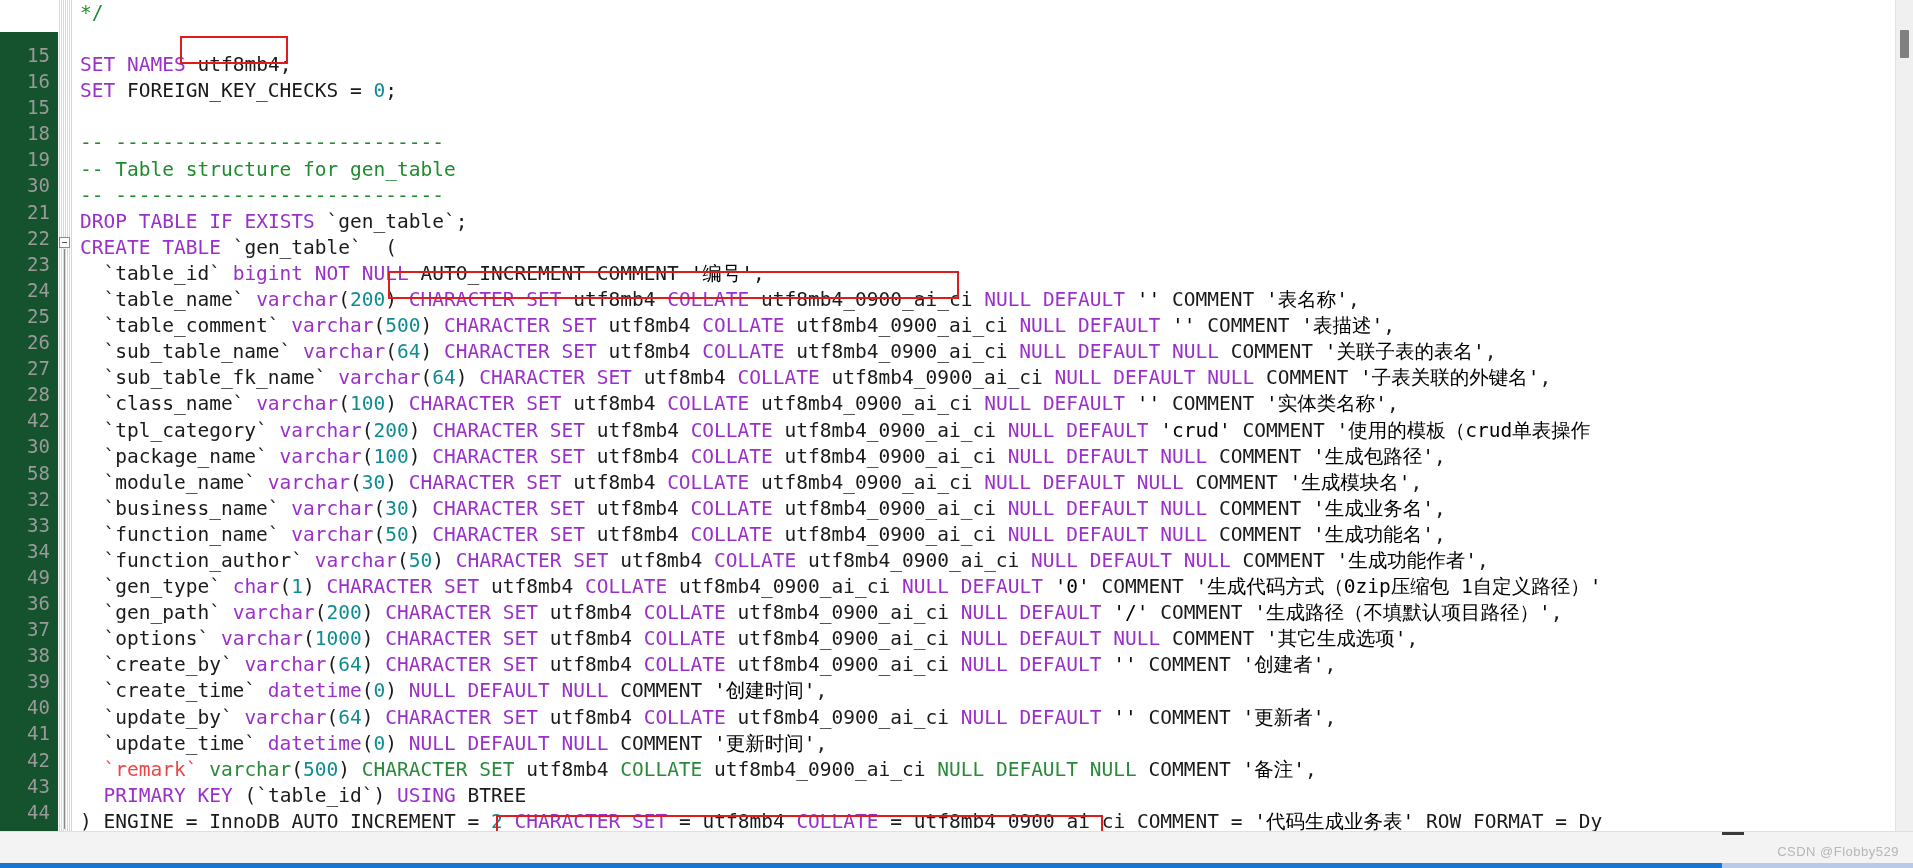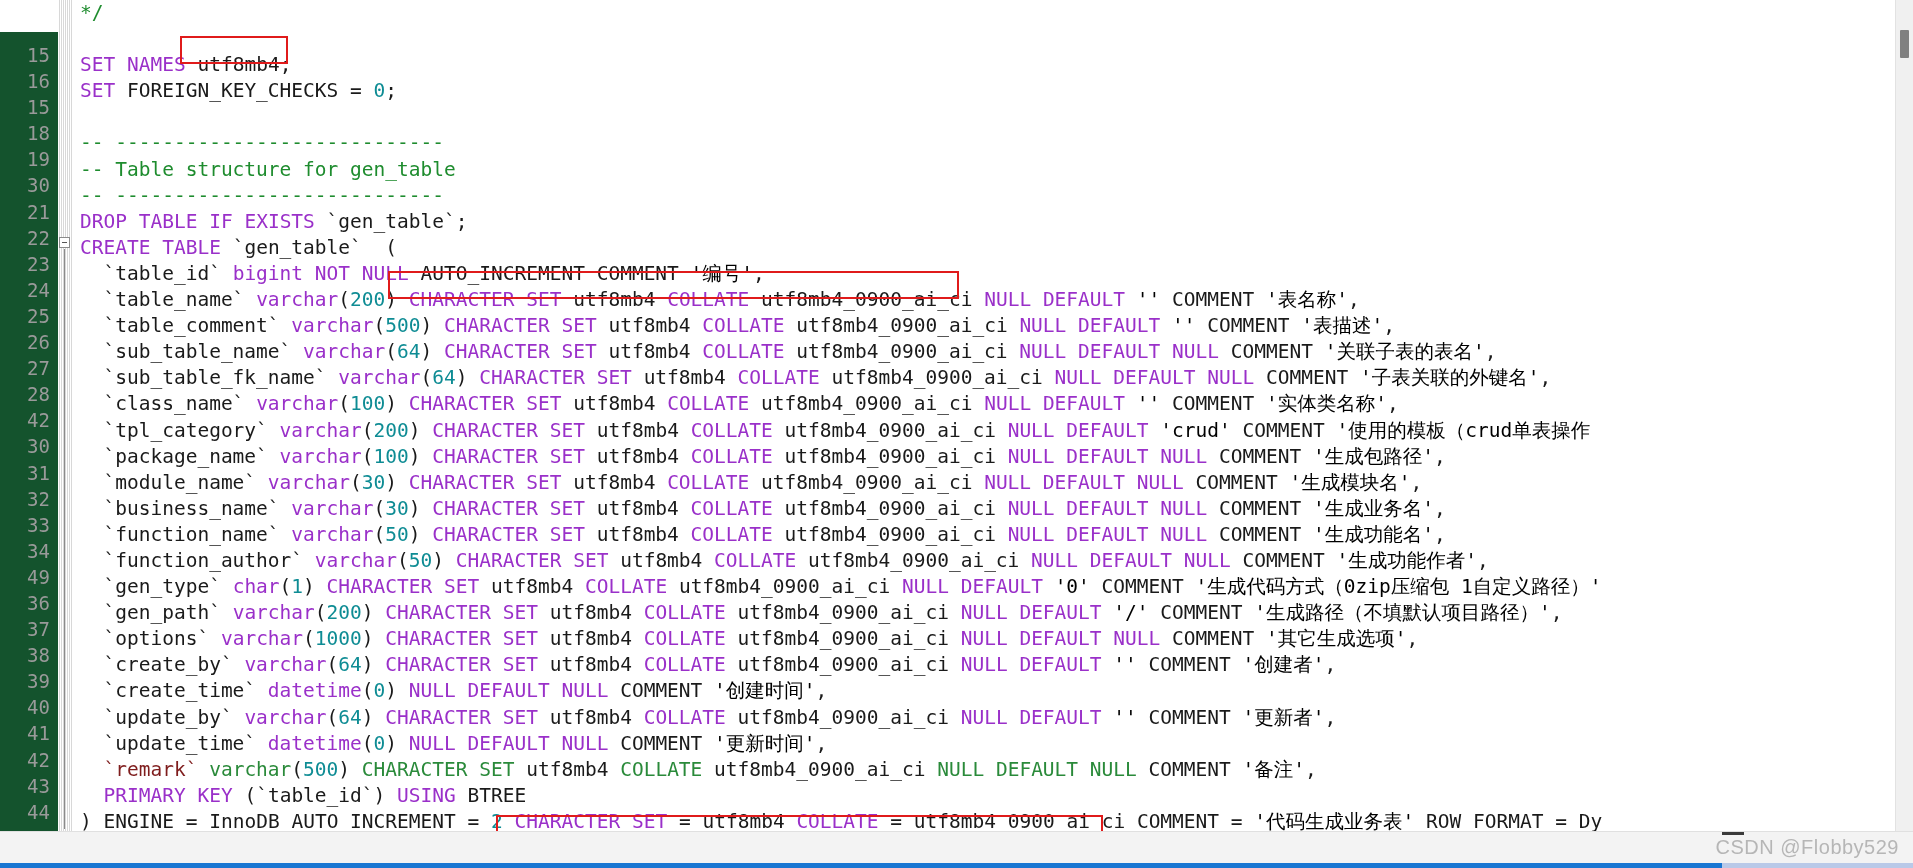--- a/index.html
+++ b/index.html
@@ -98,21 +98,21 @@
     white-space: pre;
     letter-spacing: 0px;
   }
 
   
   .kw      { color: #9a30c9; }
   .plain   { color: #1a1a1a; }
   .num     { color: #0e8c94; }
   .str     { color: #000000; }
   .cmt     { color: #1e8c2e; }
-  .olive   { color: #7f1d1d; }
+  .olive   { color: #ef4444; }
   .green2  { color: #2a8a3a; }
 
   
   .hl {
     position: absolute;
     border: 2px solid #e01b1b;
     box-sizing: border-box;
     pointer-events: none;
     z-index: 5;
   }
@@ -165,21 +165,21 @@
     position: absolute;
     height: 5px;
     bottom: 0;
     background: #b9c9e8;
     z-index: 10;
   }
   .watermark {
     position: absolute;
     right: 14px;
     bottom: 9px;
-    font-size: 20px;
+    font-size: 13px;
     color: #b6b6b6;
     font-family: "Liberation Sans", sans-serif;
     letter-spacing: 0.5px;
     z-index: 11;
   }
   .bottom-tick {
     position: absolute;
     width: 22px;
     height: 3px;
     background: #3a3a3a;
@@ -201,21 +201,21 @@
       <div class="gutter-line">21</div>
       <div class="gutter-line">22</div>
       <div class="gutter-line">23</div>
       <div class="gutter-line">24</div>
       <div class="gutter-line">25</div>
       <div class="gutter-line">26</div>
       <div class="gutter-line">27</div>
       <div class="gutter-line">28</div>
       <div class="gutter-line">42</div>
       <div class="gutter-line">30</div>
-      <div class="gutter-line">31</div>
+      <div class="gutter-line">58</div>
       <div class="gutter-line">32</div>
       <div class="gutter-line">33</div>
       <div class="gutter-line">34</div>
       <div class="gutter-line">49</div>
       <div class="gutter-line">36</div>
       <div class="gutter-line">37</div>
       <div class="gutter-line">38</div>
       <div class="gutter-line">39</div>
       <div class="gutter-line">40</div>
       <div class="gutter-line">41</div>

